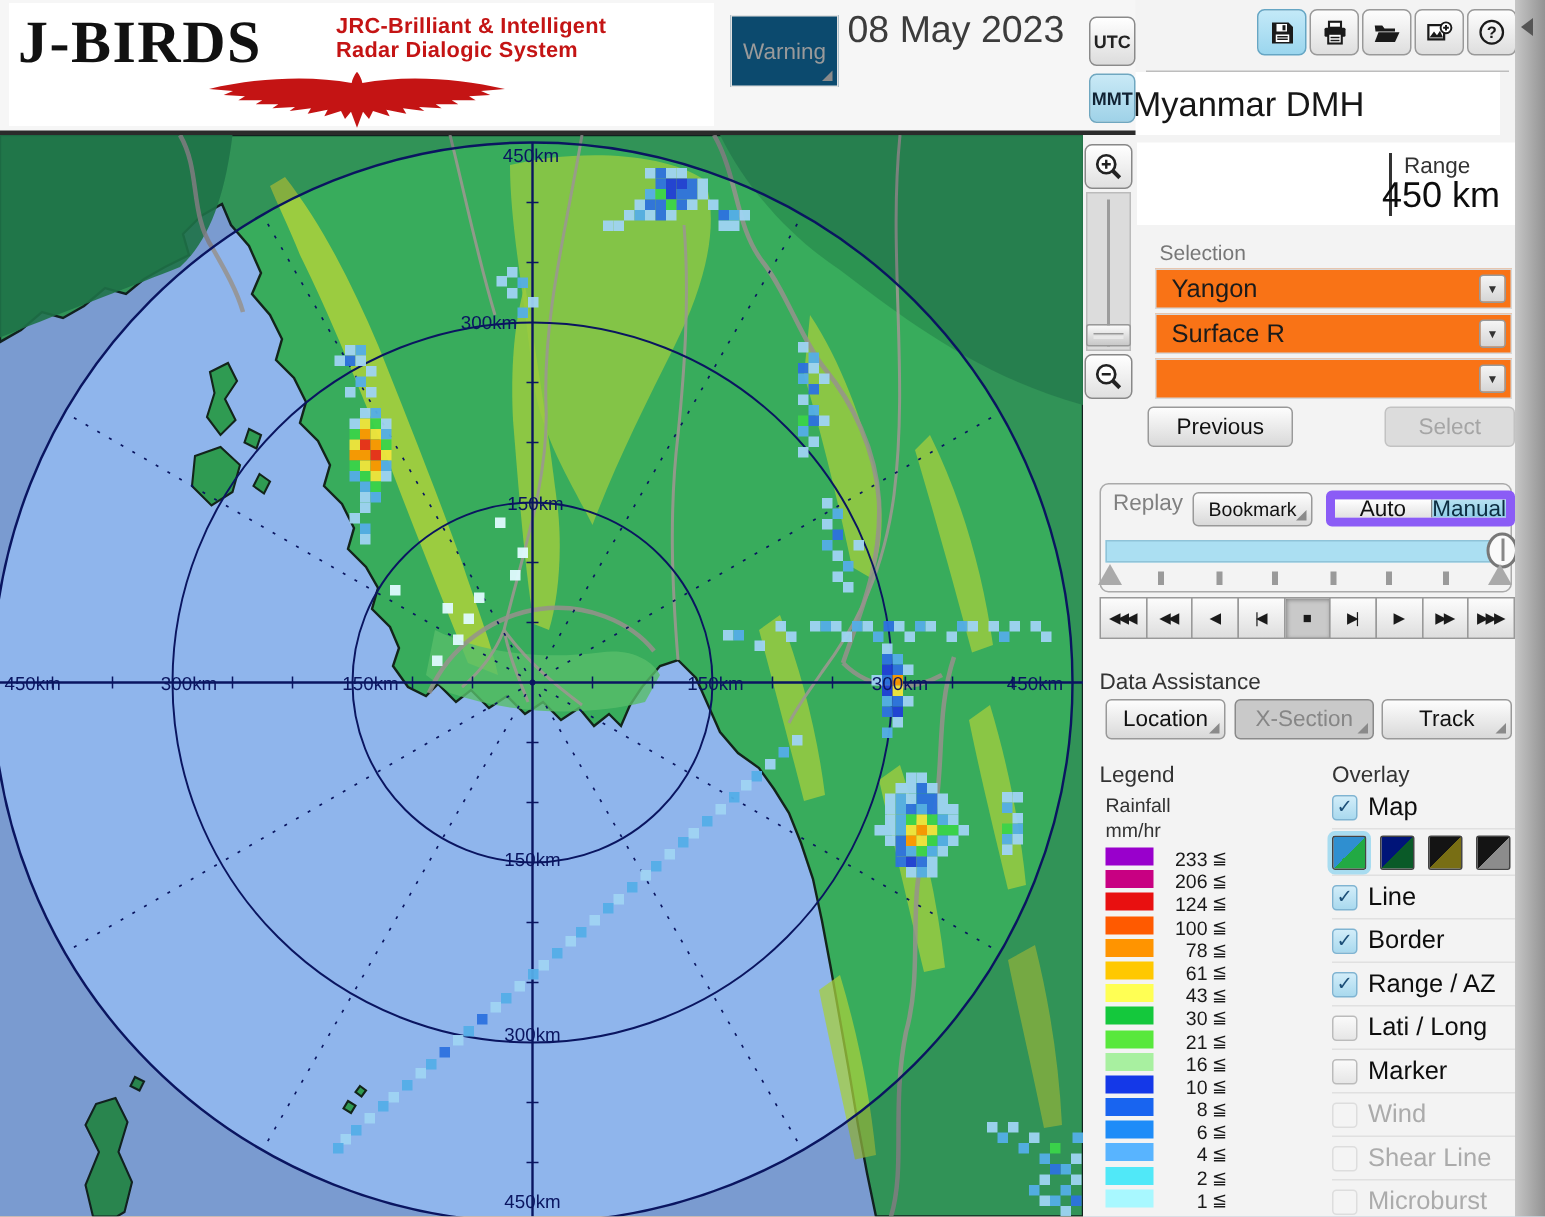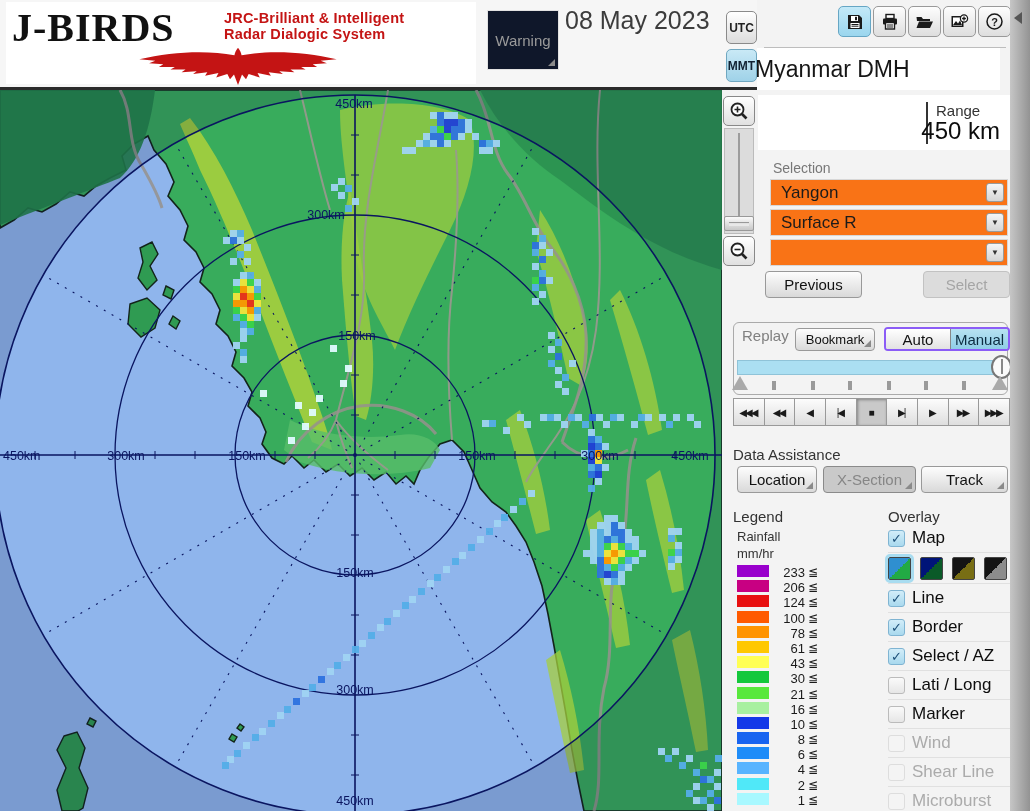--- a/index.html
+++ b/index.html
@@ -9,22 +9,22 @@
 
   
   #header { position:absolute; left:0; top:0; width:757px; height:90px;
     background:#F6F6F6; border-bottom:3px solid #2b2b2b; z-index:5; }
   #logo { position:absolute; left:6px; top:2px; width:470px; height:82px; background:#fff; }
   #logo-title { position:absolute; left:6px; top:2px; font-family:"Liberation Serif","DejaVu Serif",serif;
     font-weight:bold; font-size:40px; letter-spacing:1px; color:#111; }
   #logo-sub { position:absolute; left:218px; top:8px; color:#C41414; font-weight:bold;
     font-size:14.5px; line-height:16px; letter-spacing:.2px; }
   #eagle { position:absolute; left:2px; top:44px; }
-  #warning-btn { position:absolute; left:487px; top:10px; width:72px; height:60px;
-    background:#0f172a; border:1px solid #E2E2E2; color:#9a9a9a; font-size:15px;
+  #warning-btn { position:absolute; left:487px; top:10px; width:72px; height:48px;
+    background:#0c4a6e; border:1px solid #E2E2E2; color:#9a9a9a; font-size:15px;
     display:flex; align-items:center; justify-content:center; }
   .fold:after { content:''; position:absolute; right:3px; bottom:3px;
     border-left:7px solid transparent; border-bottom:7px solid #8a8a8a; }
   #clock { position:absolute; left:565px; top:4px; color:#3c3c3c; }
   #clock .time { font-size:41px; letter-spacing:2px; }
   #clock .date { font-size:25px; margin-top:2px; white-space:nowrap; }
   .tzbtn { position:absolute; left:726px; width:31px; height:33px; border-radius:5px;
     border:1px solid #8a8a8a; font-size:12px; font-weight:bold; color:#222;
     display:flex; align-items:center; justify-content:center;
     background:linear-gradient(#ffffff,#dcdcdc); }
@@ -59,21 +59,21 @@
     display:flex; align-items:center; justify-content:center; }
   #previous-btn { left:43px; top:271px; width:97px; }
   #select-btn { left:201px; top:271px; width:87px; background:#dcdcdc; border-color:#c2c2c2; color:#a5a5a5; }
 
   #replay-box { position:absolute; left:11px; top:322px; width:275px; height:73px;
     border:1px solid #aaa; border-radius:6px; }
   #replay-label { position:absolute; left:8px; top:4px; font-size:15px; color:#808080; }
   #bookmark-btn { position:absolute; left:61px; top:5px; width:80px; height:23px; border:1px solid #999;
     border-radius:4px; background:linear-gradient(#fdfdfd,#d9d9d9); font-size:13px; color:#111;
     display:flex; align-items:center; justify-content:center; }
-  #automan { position:absolute; left:150px; top:4px; width:126px; height:24px; border:2px solid #8b5cf6;
+  #automan { position:absolute; left:150px; top:4px; width:126px; height:24px; border:6px solid #8b5cf6;
     border-radius:4px; overflow:hidden; display:flex; }
   #auto-btn { width:65px; background:linear-gradient(#ffffff,#e2e2e2); font-size:15px; color:#111;
     display:flex; align-items:center; justify-content:center; border-right:1px solid #888; }
   #manual-btn { flex:1; background:linear-gradient(#b7e2f2,#8fcde6); font-size:15px; color:#0c2c40;
     display:flex; align-items:center; justify-content:center; }
   #replay-slider { position:absolute; left:15px; top:360px; width:266px; height:15px;
     background:#abdff2; border:1px solid #8fc3d8; }
   #slider-handle { position:absolute; left:269px; top:355px; width:21px; height:24px; border-radius:50%;
     background:#fafafa; border:2px solid #777; }
   #slider-handle:after { content:''; position:absolute; left:8px; top:2px; width:2px; height:15px; background:#888; }
@@ -743,21 +743,21 @@
         <div class="ov-row">
           <span class="cbx checked">✓</span>
           <span class="ov-lb">Line</span>
         </div>
         <div class="ov-row">
           <span class="cbx checked">✓</span>
           <span class="ov-lb">Border</span>
         </div>
         <div class="ov-row">
           <span class="cbx checked">✓</span>
-          <span class="ov-lb">Select / AZ</span>
+          <span class="ov-lb">Range / AZ</span>
         </div>
         <div class="ov-row">
           <span class="cbx"></span>
           <span class="ov-lb">Lati / Long</span>
         </div>
         <div class="ov-row">
           <span class="cbx"></span>
           <span class="ov-lb">Marker</span>
         </div>
         <div class="ov-row disabled">

